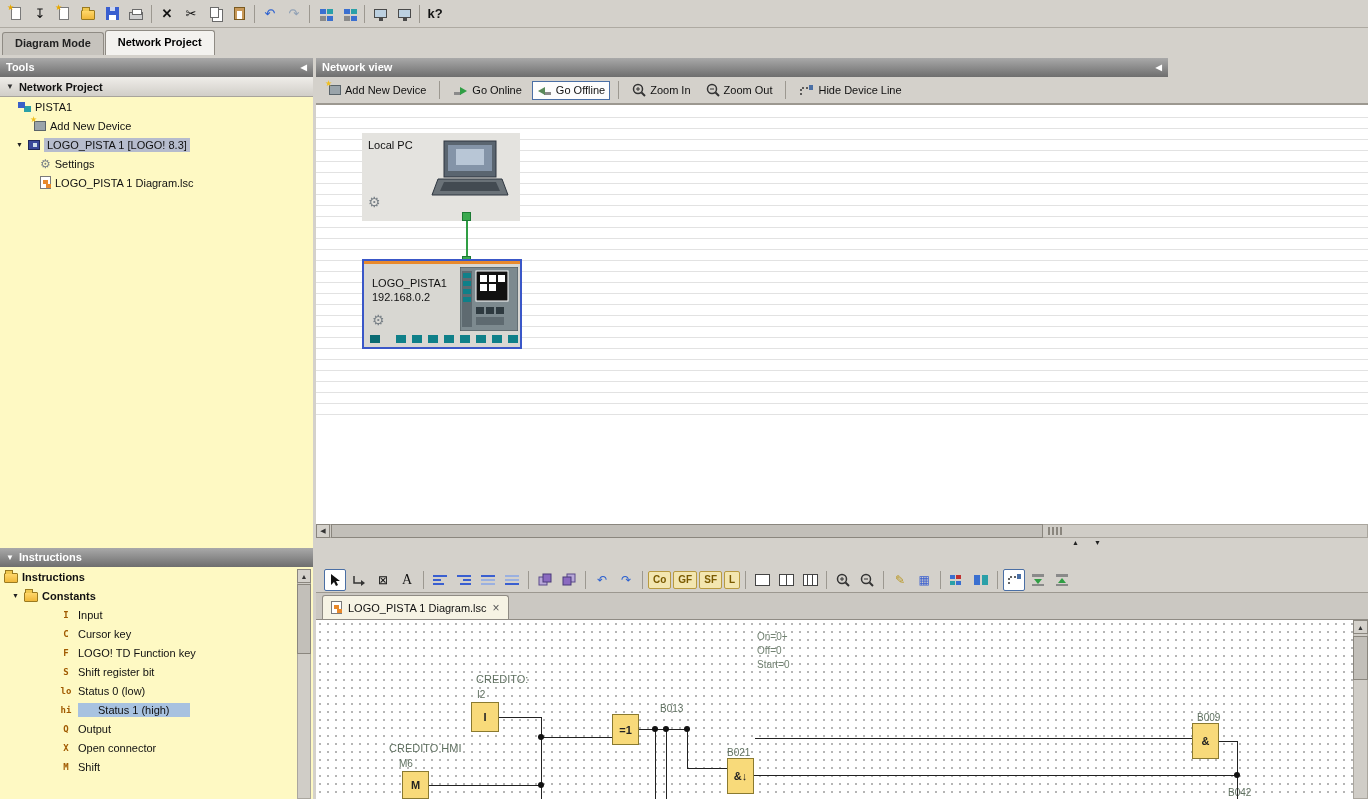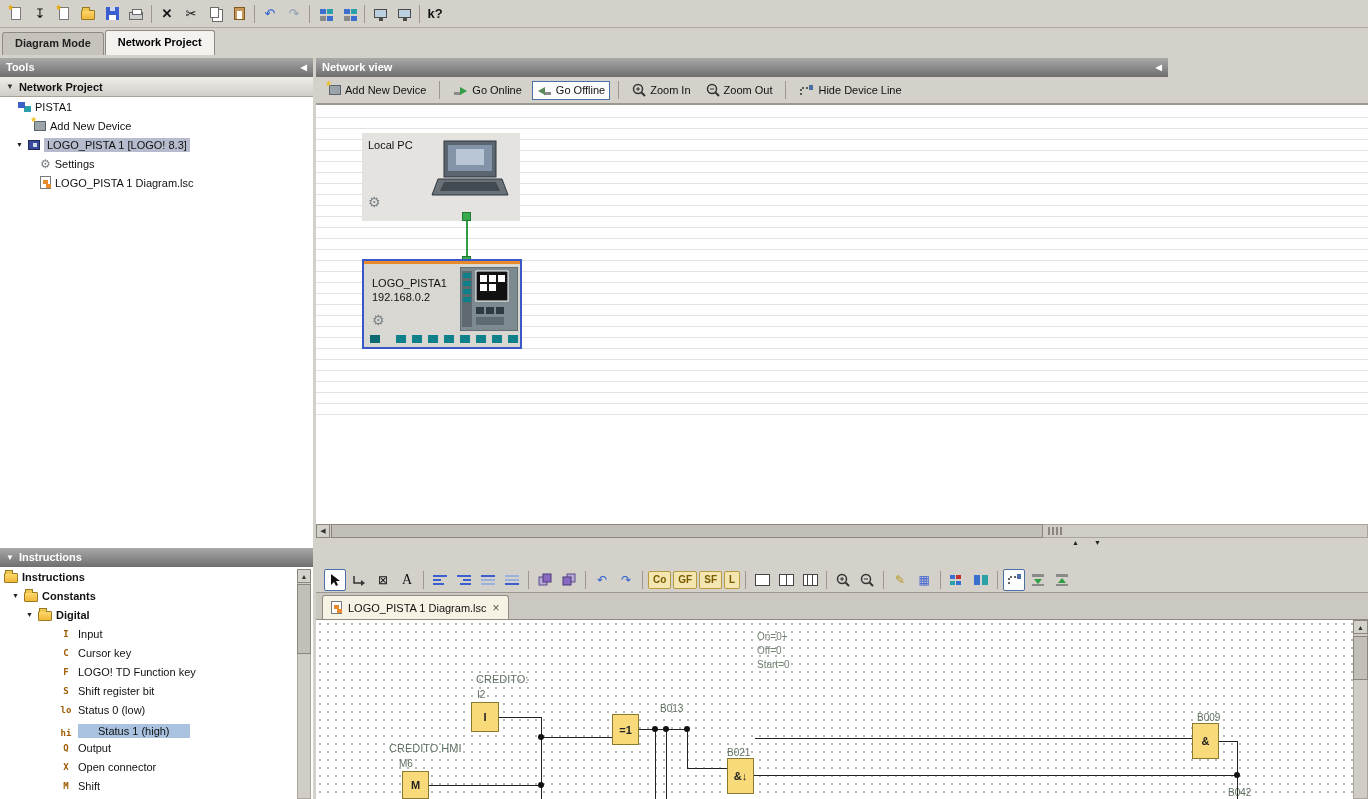--- a/index.html
+++ b/index.html
@@ -45,21 +45,21 @@
 
   
   .phead { position:absolute; height:19px; background:linear-gradient(#a9a9a9,#6e6e6e); color:#fff;
            font-weight:bold; line-height:19px; padding:0 6px; display:flex; justify-content:space-between;
            align-items:center; }
   .collapse { font-size:8px; color:#fff; }
   .secbar { position:absolute; height:20px; background:linear-gradient(#efede9,#d1cec8);
             border-bottom:1px solid #a8a49c; font-weight:bold; line-height:20px; padding-left:6px;
             display:flex; gap:5px; align-items:center; }
   .chev { font-size:8px; color:#333; }
-  .tree { position:absolute; background:#ffffff; overflow:hidden; }
+  .tree { position:absolute; background:#fef9c3; overflow:hidden; }
   .trow { height:19px; display:flex; align-items:center; gap:4px; white-space:nowrap; }
   .exp { font-size:7px; color:#222; width:8px; }
   .sel1 { background:#b6bccd; padding:1px 3px; }
   .sel2 { background:#a8c2e0; padding:1px 20px; }
   .gear { font-size:12px; color:#7a8288; line-height:1; }
   .iglyph { display:inline-block; width:16px; text-align:center; font-size:9px; font-weight:bold;
             color:#a05a00; font-family:"DejaVu Sans Mono", monospace; }
   .pista-ic { display:block; width:7px; height:6px; background:#3a60c8;
               box-shadow:6px 4px 0 #2aa0a8; margin:-3px 6px 0 0; }
   .dev-ic { display:block; width:12px; height:10px; background:#3a4a9a; border:1px solid #202858; position:relative; }
@@ -229,46 +229,41 @@
   <div class="tree" style="left:0; top:567px; width:313px; height:232px;">
     <div class="trow" style="padding-left:4px; font-weight:bold;">
       <span class="fld"></span>
       <span>Instructions</span>
     </div>
     <div class="trow" style="padding-left:12px; font-weight:bold;">
       <span class="exp">▼</span>
       <span class="fld"></span>
       <span>Constants</span>
     </div>
-    <div class="trow" style="padding-left:26px; font-weight:bold;">
-      <span class="exp">▼</span>
-      <span class="fld"></span>
-      <span>Digital</span>
-    </div>
     <div class="trow" style="padding-left:58px;">
       <span class="iglyph">I</span>
       <span>Input</span>
     </div>
     <div class="trow" style="padding-left:58px;">
       <span class="iglyph">C</span>
       <span>Cursor key</span>
     </div>
     <div class="trow" style="padding-left:58px;">
       <span class="iglyph">F</span>
       <span>LOGO! TD Function key</span>
     </div>
     <div class="trow" style="padding-left:58px;">
       <span class="iglyph">S</span>
       <span>Shift register bit</span>
     </div>
     <div class="trow" style="padding-left:58px;">
       <span class="iglyph">lo</span>
       <span>Status 0 (low)</span>
     </div>
-    <div class="trow" style="padding-left:58px;align-items:flex-end;">
+    <div class="trow" style="padding-left:58px;">
       <span class="iglyph">hi</span>
       <span class="sel2">Status 1 (high)</span>
     </div>
     <div class="trow" style="padding-left:58px;">
       <span class="iglyph">Q</span>
       <span>Output</span>
     </div>
     <div class="trow" style="padding-left:58px;">
       <span class="iglyph">X</span>
       <span>Open connector</span>

